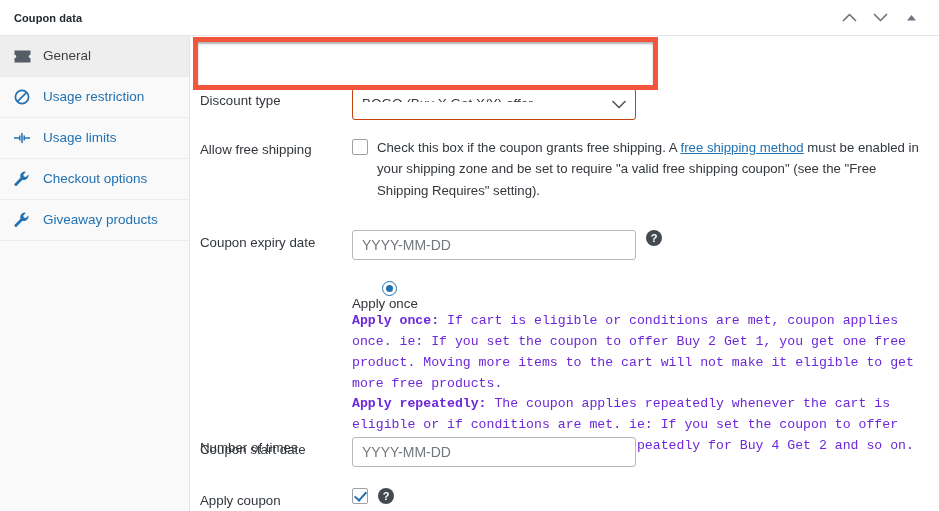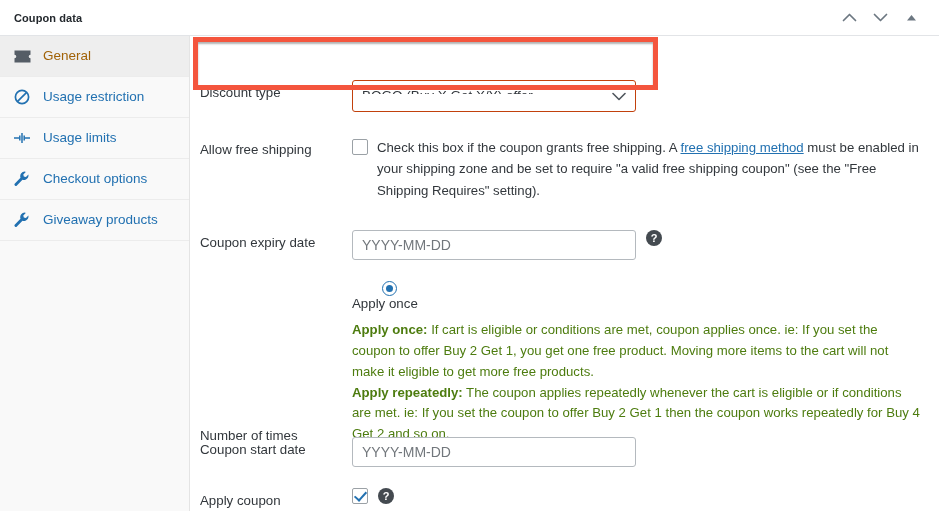--- a/index.html
+++ b/index.html
@@ -75,21 +75,21 @@
     display: flex; align-items: center; justify-content: center;
     margin-right: 10px;
   }
   .side-icon svg { display: block; }
   .side-label {
     font-size: 13.5px;
     color: #2271b1;
     line-height: 1;
   }
   .side-item.active .side-label {
-    color: #a16207;
+    color: #404040;
   }
   
   .content {
     flex: 1;
     position: relative;
     padding: 0;
     background: #fff;
   }
   .field-row {
     display: flex;
@@ -102,21 +102,21 @@
     font-size: 13.3px;
     color: #32373c;
     line-height: 1.45;
     padding-top: 3px;
   }
   .field-control {
     flex: 1;
     padding-right: 12px;
   }
   
-  #row-discount      { position: absolute; top: 44px;  left: 0; right: 0; }
+  #row-discount      { position: absolute; top: 52px;  left: 0; right: 0; }
   #row-freeship      { position: absolute; top: 101px; left: 0; right: 0; }
   #row-expiry        { position: absolute; top: 194px; left: 0; right: 0; }
   #row-numtimes      { position: absolute; top: 245px; left: 0; right: 0; align-items: flex-end; }
   #row-startdate     { position: absolute; top: 401px; left: 0; right: 0; }
   #row-autoapply     { position: absolute; top: 452px; left: 0; right: 0; }
 
   
   .select-wrap {
     position: relative;
     width: 284px;
@@ -225,24 +225,24 @@
     display: flex;
     align-items: center;
     font-size: 13.3px;
     color: #32373c;
   }
   .radio-line label { margin-right: 16px; cursor: pointer; }
   .radio-group { display: flex; align-items: center; flex-direction: column; }
 
   .desc-text {
     font-size: 13.2px;
-    color: #4d7c0f;
+    color: #6d28d9;
     line-height: 1.58;
     max-width: 570px;
-    margin-top: 9px;
+    font-family: Liberation Mono, monospace;
   }
   .desc-text b { font-weight: bold; }
 
   .ship-text {
     font-size: 13.2px;
     color: #32373c;
     line-height: 1.62;
     max-width: 556px;
   }
   .ship-text a {

